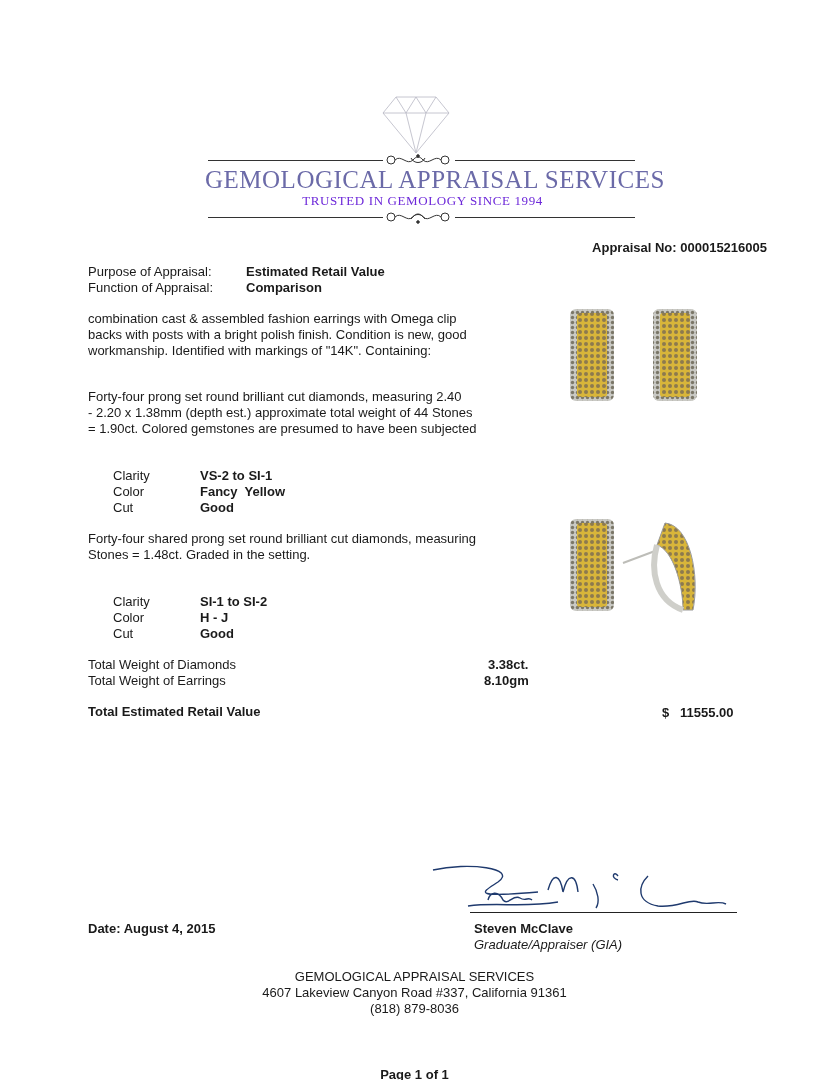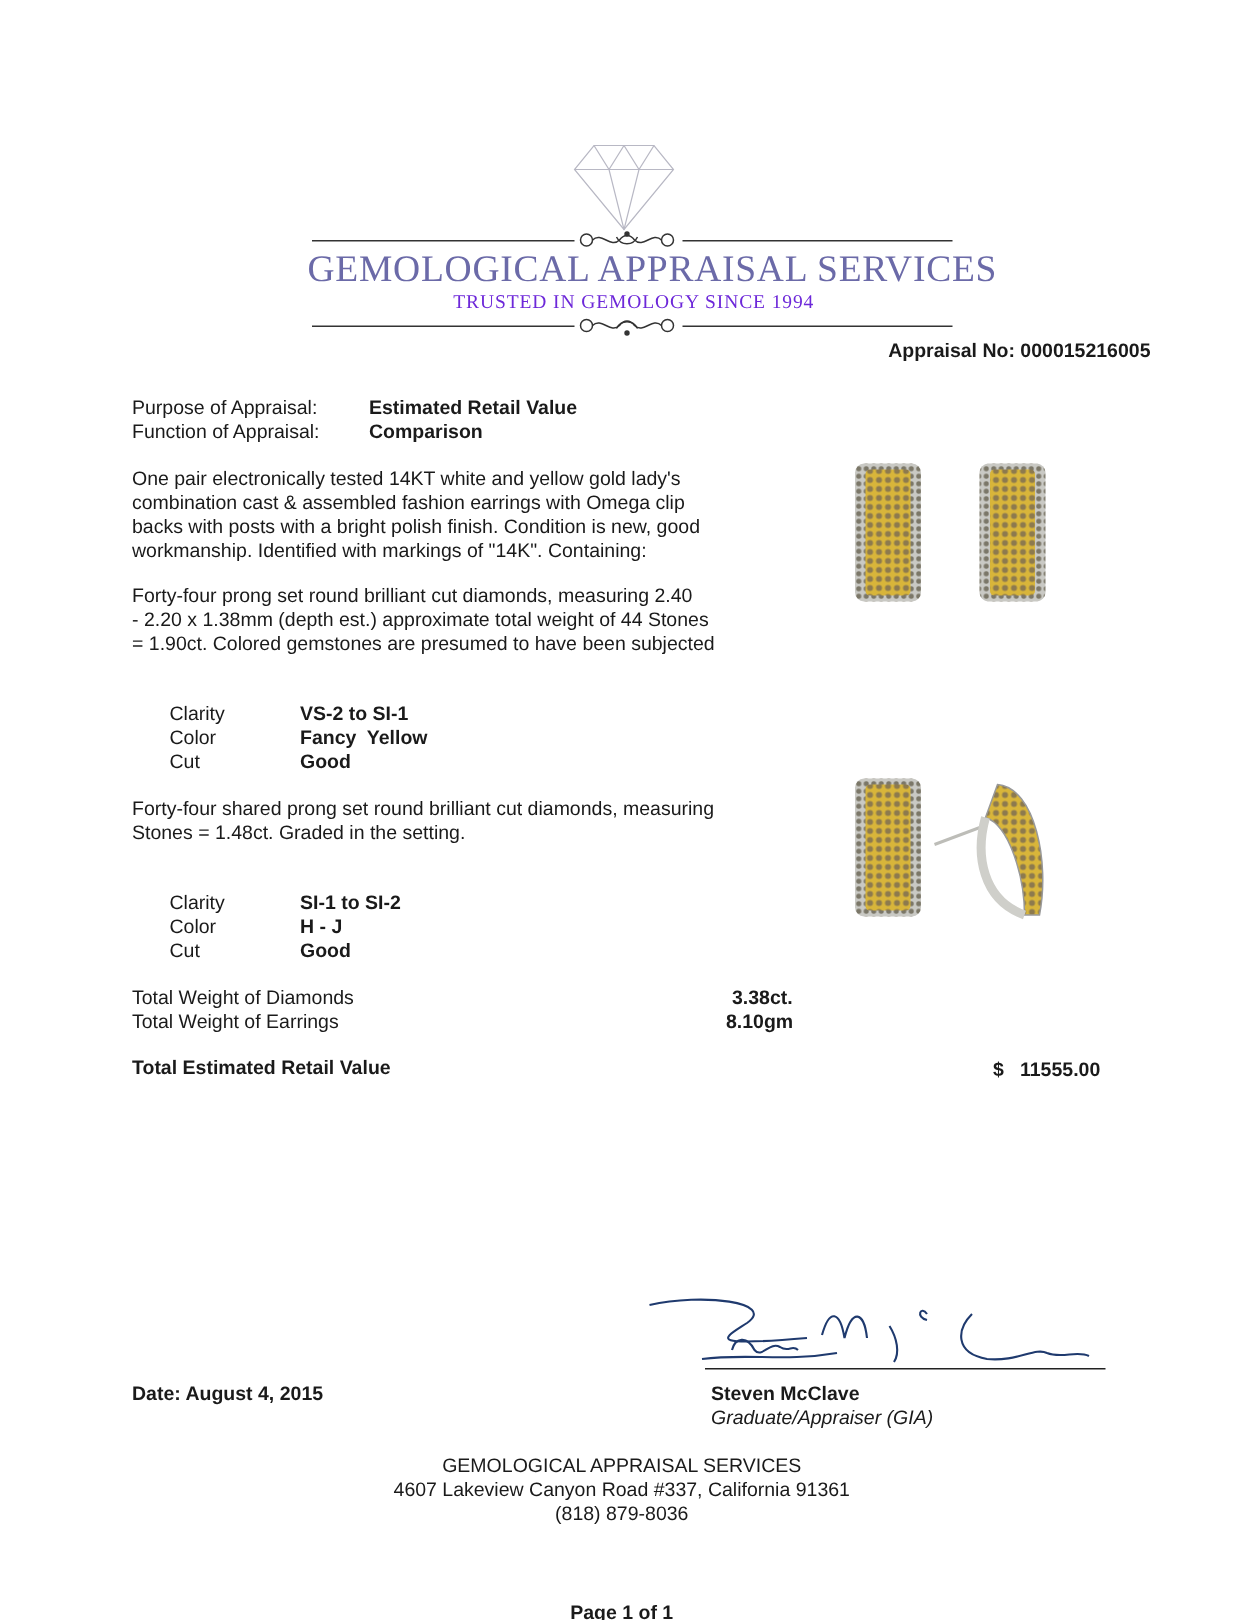--- a/index.html
+++ b/index.html
@@ -11,21 +11,21 @@
     .logo-diamond { left: 381px; top: 95px; width: 70px; height: 60px; }
     .rule { position: absolute; height: 1px; background: #333; }
     .ornament { position: absolute; width: 70px; height: 16px; }
     .brand-title { left: 205px; top: 166px; width: 435px; text-align: center;
                    font-family: "Liberation Serif", serif; font-size: 25px;
                    color: #6b6aa8; letter-spacing: 0.5px; white-space: nowrap; }
     .brand-tag { left: 205px; top: 193px; width: 435px; text-align: center;
                  font-family: "Liberation Serif", serif; font-size: 13px;
                  color: #6d28d9; letter-spacing: 0.6px; }
 
-    .appraisal-no { right: 62px; top: 226px; font-weight: bold; font-size: 13px; }
+    .appraisal-no { right: 62px; top: 240px; font-weight: bold; font-size: 13px; }
 
     .txt { font-size: 13px; line-height: 16px; }
     .bold { font-weight: bold; }
 
     .kv-label { left: 88px; width: 160px; }
     .kv-value { left: 246px; }
 
     .para { left: 88px; width: 420px; font-size: 13px; line-height: 16px; }
 
     .grade-label { left: 113px; }
@@ -81,21 +81,20 @@
   <span>Appraisal No:</span>
   <span>000015216005</span>
 </div>
 
 <div class="abs txt kv-label" style="top:264px;">Purpose of Appraisal:</div>
 <div class="abs txt kv-value bold" style="top:264px;">Estimated Retail Value</div>
 <div class="abs txt kv-label" style="top:280px;">Function of Appraisal:</div>
 <div class="abs txt kv-value bold" style="top:280px;">Comparison</div>
 
 <div class="abs para" style="top:311px;">
-  <div>One pair electronically tested 14KT white and yellow gold lady's</div>
   <div>combination cast &amp; assembled fashion earrings with Omega clip</div>
   <div>backs with posts with a bright polish finish. Condition is new, good</div>
   <div>workmanship.  Identified with markings of "14K".  Containing:</div>
 </div>
 
 <div class="abs para" style="top:389px;">
   <div>Forty-four prong set round brilliant cut diamonds, measuring 2.40</div>
   <div>- 2.20 x 1.38mm (depth est.) approximate total weight of 44 Stones</div>
   <div>= 1.90ct. Colored gemstones are presumed to have been subjected</div>
 </div>

